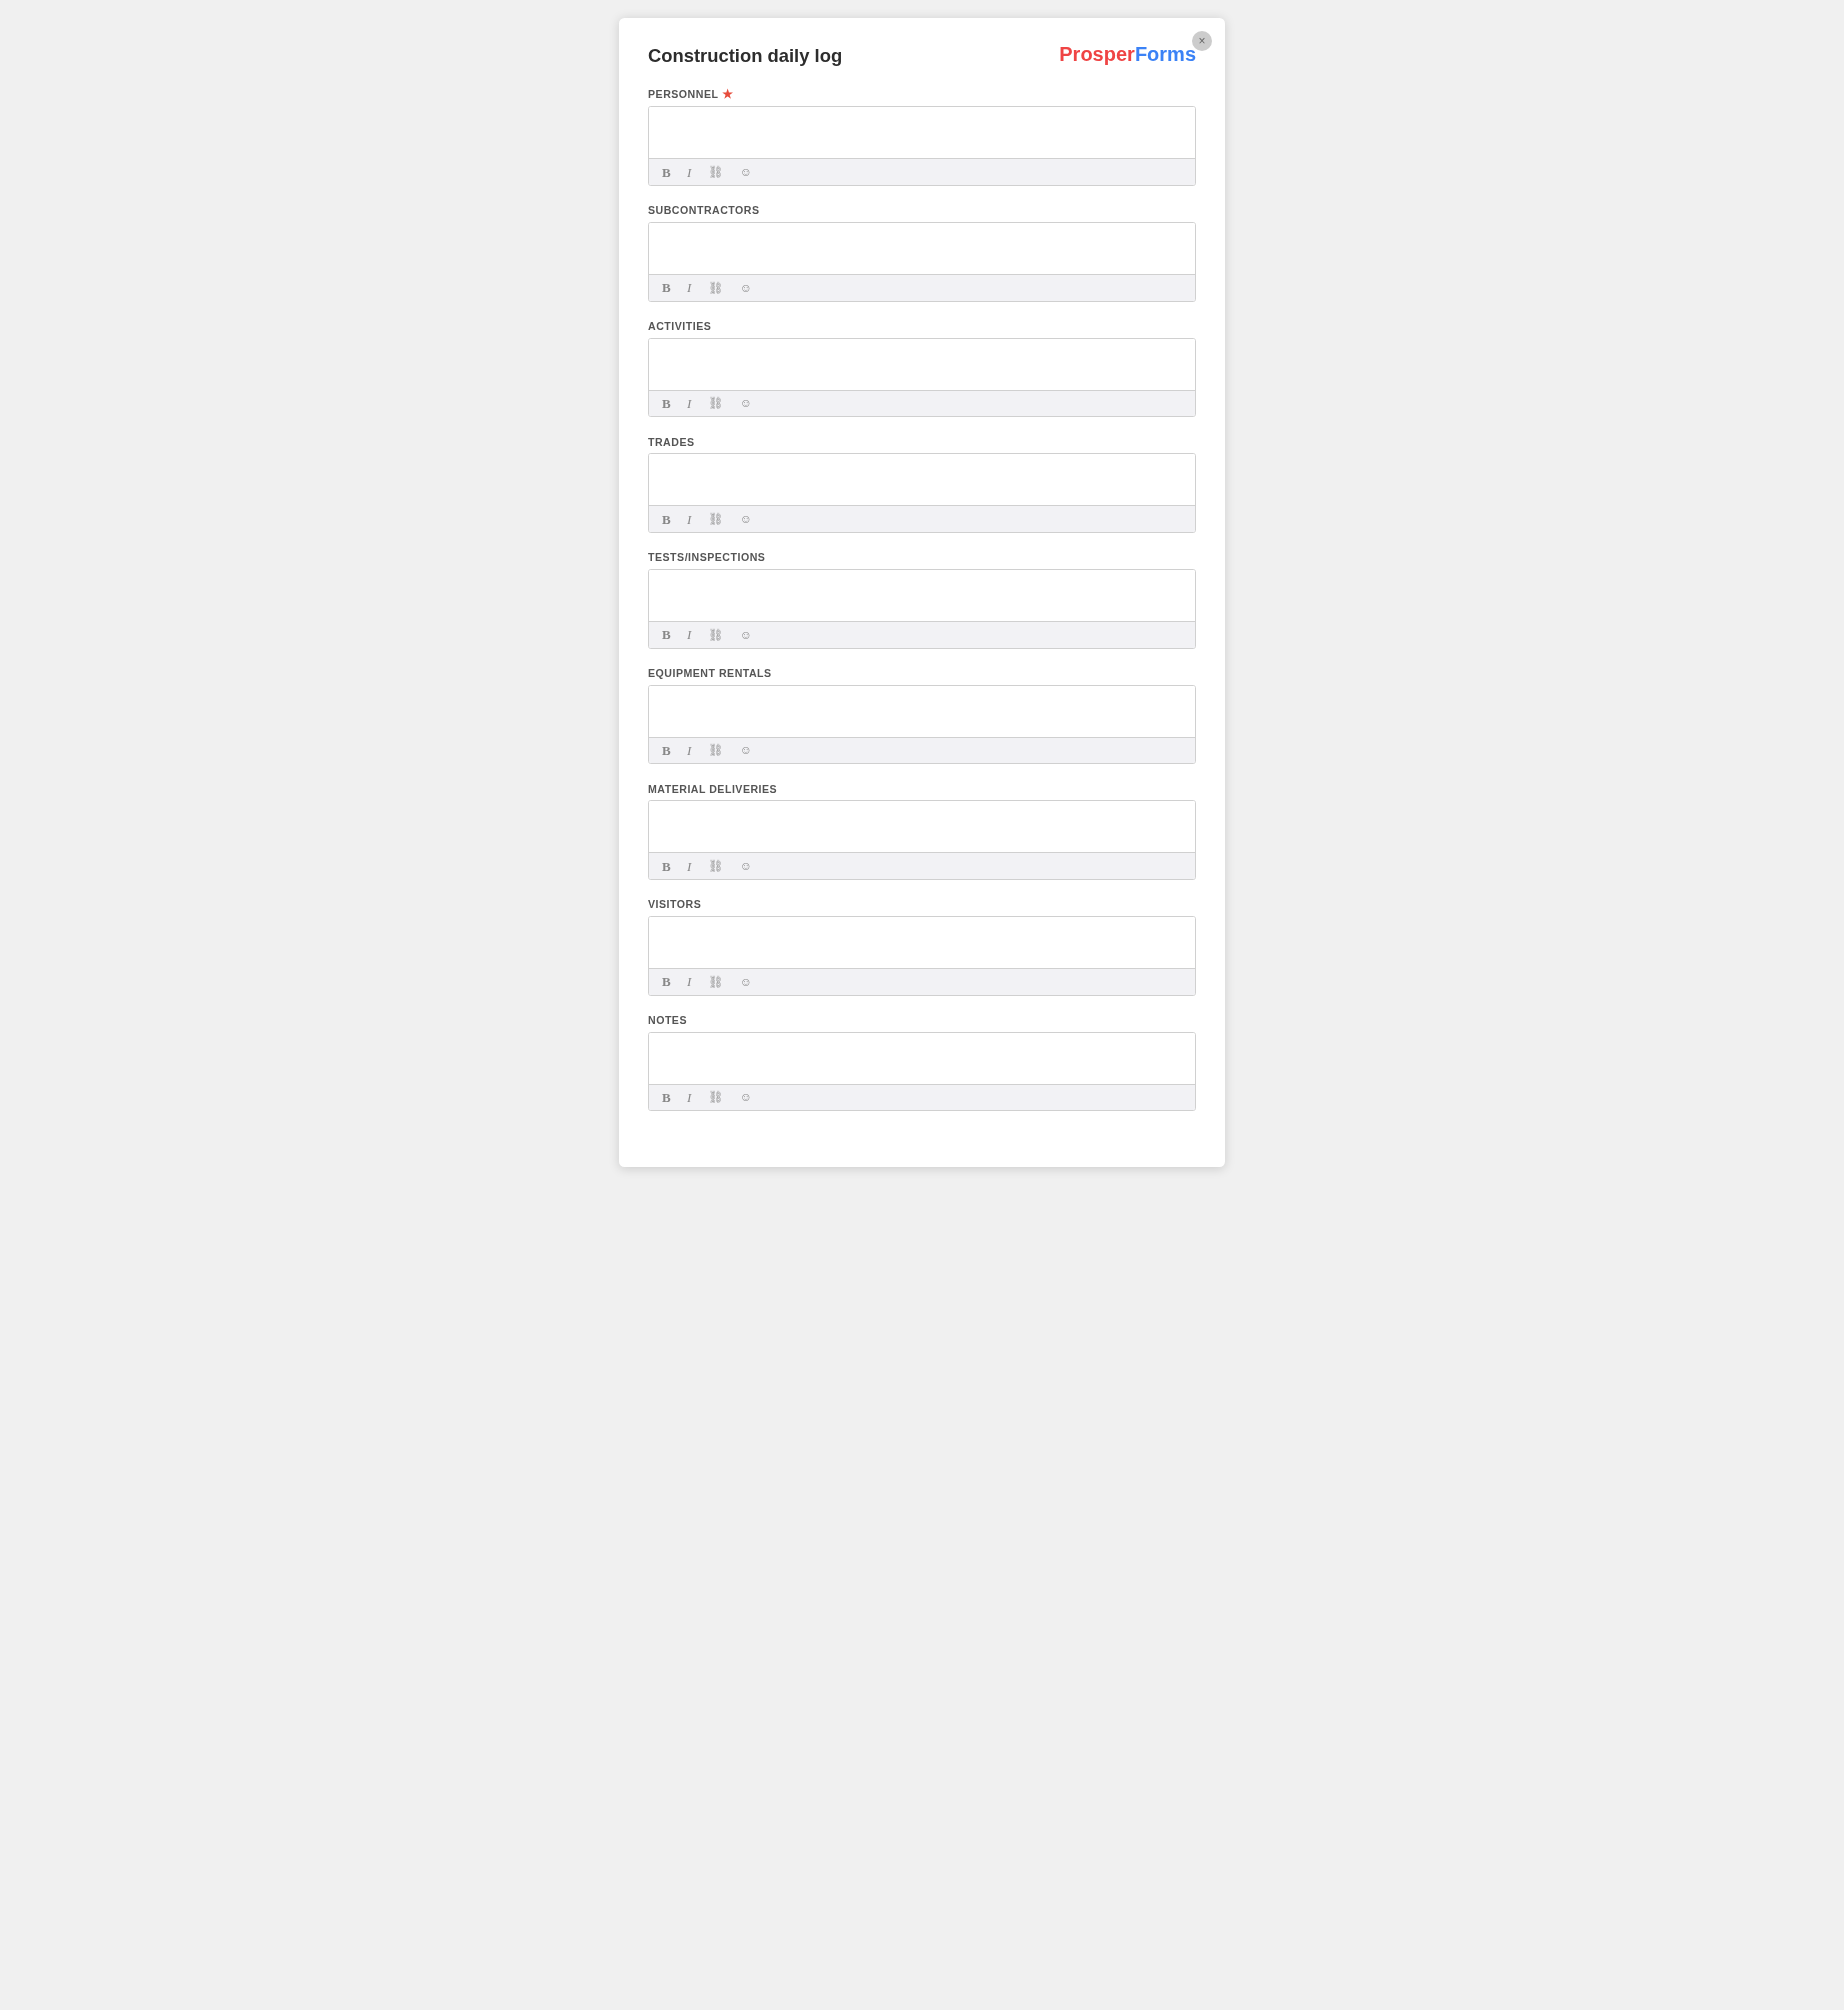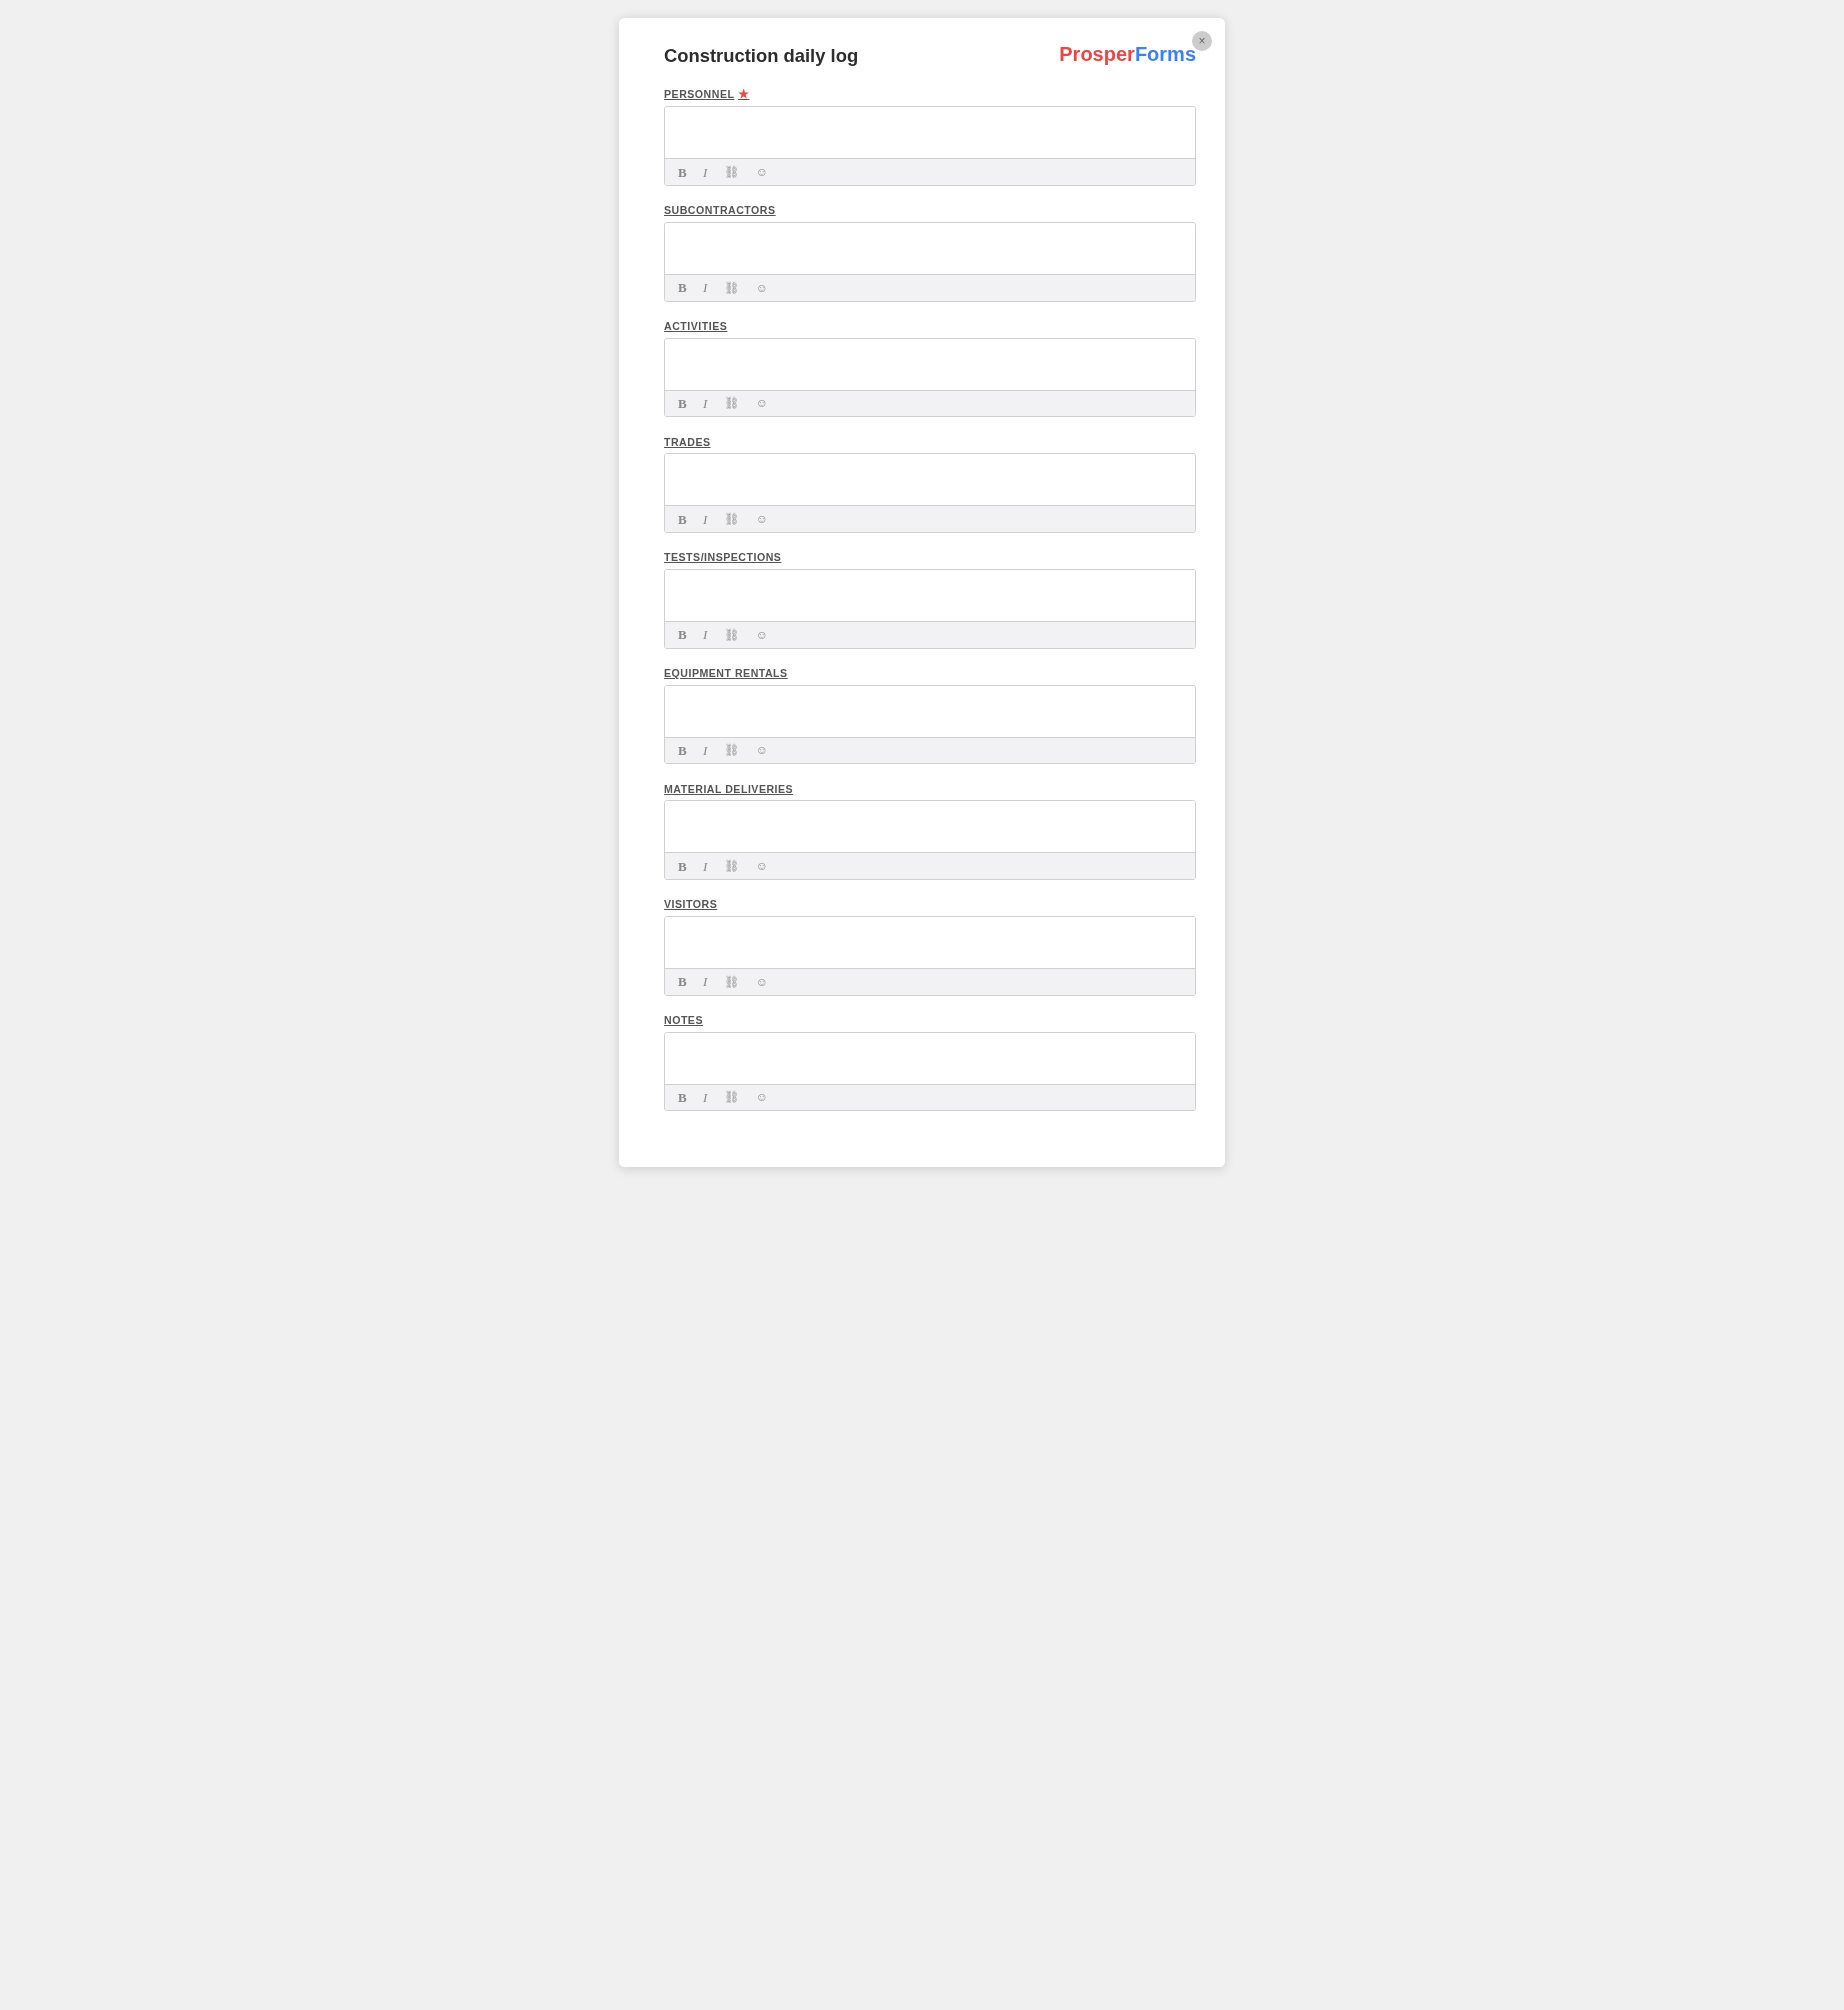--- a/index.html
+++ b/index.html
@@ -16,21 +16,21 @@
       align-items: flex-start;
       min-height: 100vh;
       padding: 18.4px;
     }
 
     .form-container {
       background: #ffffff;
       border-radius: 5.5px;
       box-shadow: 0 1.8px 11px rgba(0,0,0,0.15);
       width: 606px;
-      padding: 26px 29px 37px 45px;
+      padding: 26px 29px 37px 29px;
       position: relative;
     }
 
     .form-header {
       display: flex;
       justify-content: space-between;
       align-items: flex-start;
       margin-bottom: 18.4px;
     }
 
@@ -82,21 +82,20 @@
     .field-label {
       font-size: 10.6px;
       font-weight: 700;
       color: #555555;
       text-transform: uppercase;
       letter-spacing: 0.5px;
       margin-bottom: 5.5px;
       display: flex;
       align-items: center;
       gap: 3.7px;
-      text-decoration: underline;
     }
 
     .required-star {
       color: #e74c3c;
       font-size: 12px;
     }
 
     .rich-editor {
       border: 0.9px solid #d0d0d0;
       border-radius: 2.8px;

